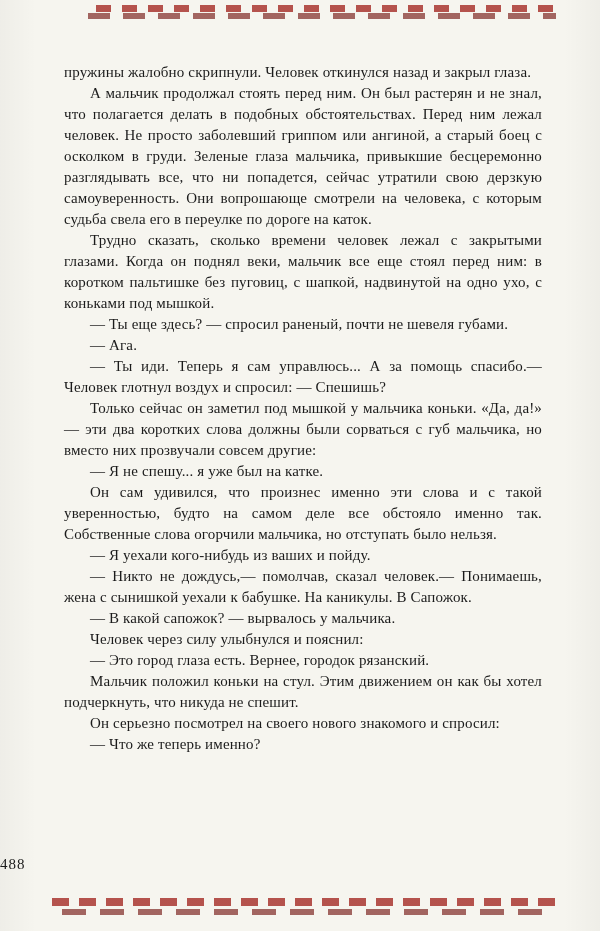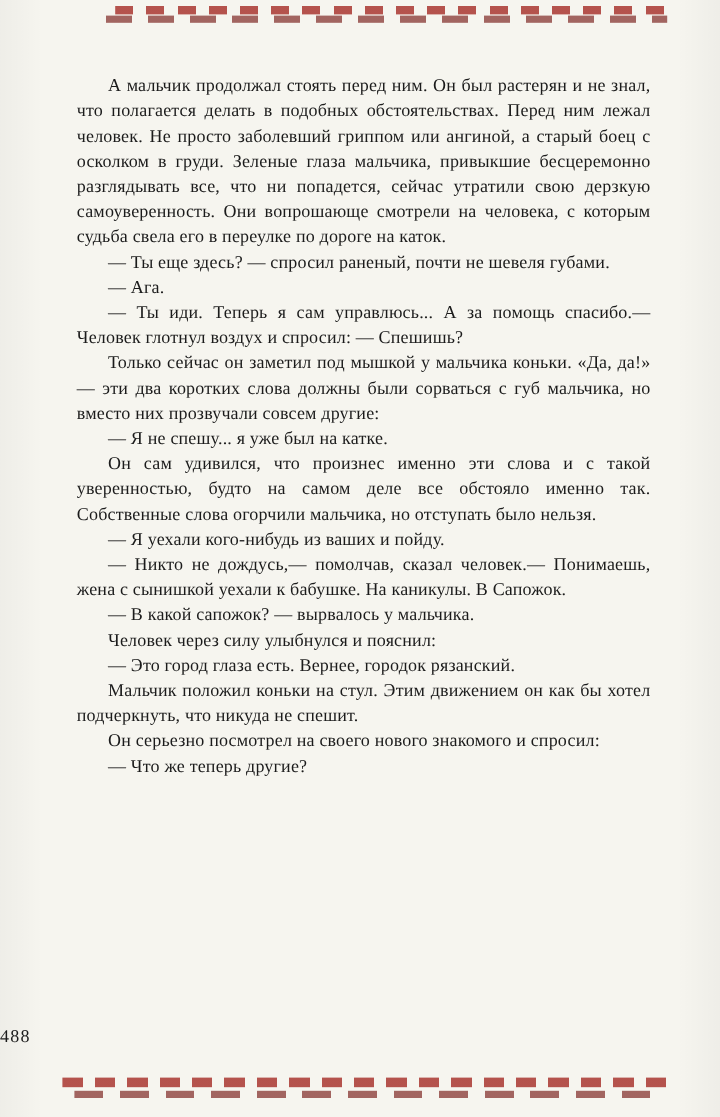--- a/index.html
+++ b/index.html
@@ -76,33 +76,35 @@
 </style>
 </head>
 <body style="background: rgb(246, 245, 239);">
 
 <div class="paper-sheen"></div>
 
 <div class="edge-strip t1"></div>
 <div class="edge-strip t2"></div>
 
 <div class="text-block">
+    <p class="para">пружины жалобно скрипнули. Человек откинулся назад и закрыл глаза.</p>
     <p class="para indent">А мальчик продолжал стоять перед ним. Он был растерян и не знал, что полагается делать в подобных обстоятельствах. Перед ним лежал человек. Не просто заболевший гриппом или ангиной, а старый боец с осколком в груди. Зеленые глаза мальчика, привыкшие бесцеремонно разглядывать все, что ни попадется, сейчас утратили свою дерзкую самоуверенность. Они вопрошающе смотрели на человека, с которым судьба свела его в переулке по дороге на каток.</p>
+    <p class="para indent">Трудно сказать, сколько времени человек лежал с закрытыми глазами. Когда он поднял веки, мальчик все еще стоял перед ним: в коротком пальтишке без пуговиц, с шапкой, надвинутой на одно ухо, с коньками под мышкой.</p>
     <p class="para indent">— Ты еще здесь? — спросил раненый, почти не шевеля губами.</p>
     <p class="para indent">— Ага.</p>
     <p class="para indent">— Ты иди. Теперь я сам управлюсь... А за помощь спасибо.— Человек глотнул воздух и спросил: — Спешишь?</p>
     <p class="para indent">Только сейчас он заметил под мышкой у мальчика коньки. «Да, да!» — эти два коротких слова должны были сорваться с губ мальчика, но вместо них прозвучали совсем другие:</p>
     <p class="para indent">— Я не спешу... я уже был на катке.</p>
     <p class="para indent">Он сам удивился, что произнес именно эти слова и с такой уверенностью, будто на самом деле все обстояло именно так. Собственные слова огорчили мальчика, но отступать было нельзя.</p>
     <p class="para indent">— Я уехали кого-нибудь из ваших и пойду.</p>
     <p class="para indent">— Никто не дождусь,— помолчав, сказал человек.— Понимаешь, жена с сынишкой уехали к бабушке. На каникулы. В Сапожок.</p>
     <p class="para indent">— В какой сапожок? — вырвалось у мальчика.</p>
     <p class="para indent">Человек через силу улыбнулся и пояснил:</p>
     <p class="para indent">— Это город глаза есть. Вернее, городок рязанский.</p>
     <p class="para indent">Мальчик положил коньки на стул. Этим движением он как бы хотел подчеркнуть, что никуда не спешит.</p>
     <p class="para indent">Он серьезно посмотрел на своего нового знакомого и спросил:</p>
-    <p class="para indent">— Что же теперь другие?</p>
+    <p class="para indent">— Что же теперь именно?</p>
   </div>
 
 <div class="page-number">488</div>
 
 <div class="edge-strip b1"></div>
 <div class="edge-strip b2"></div>
 
 </body></html>

